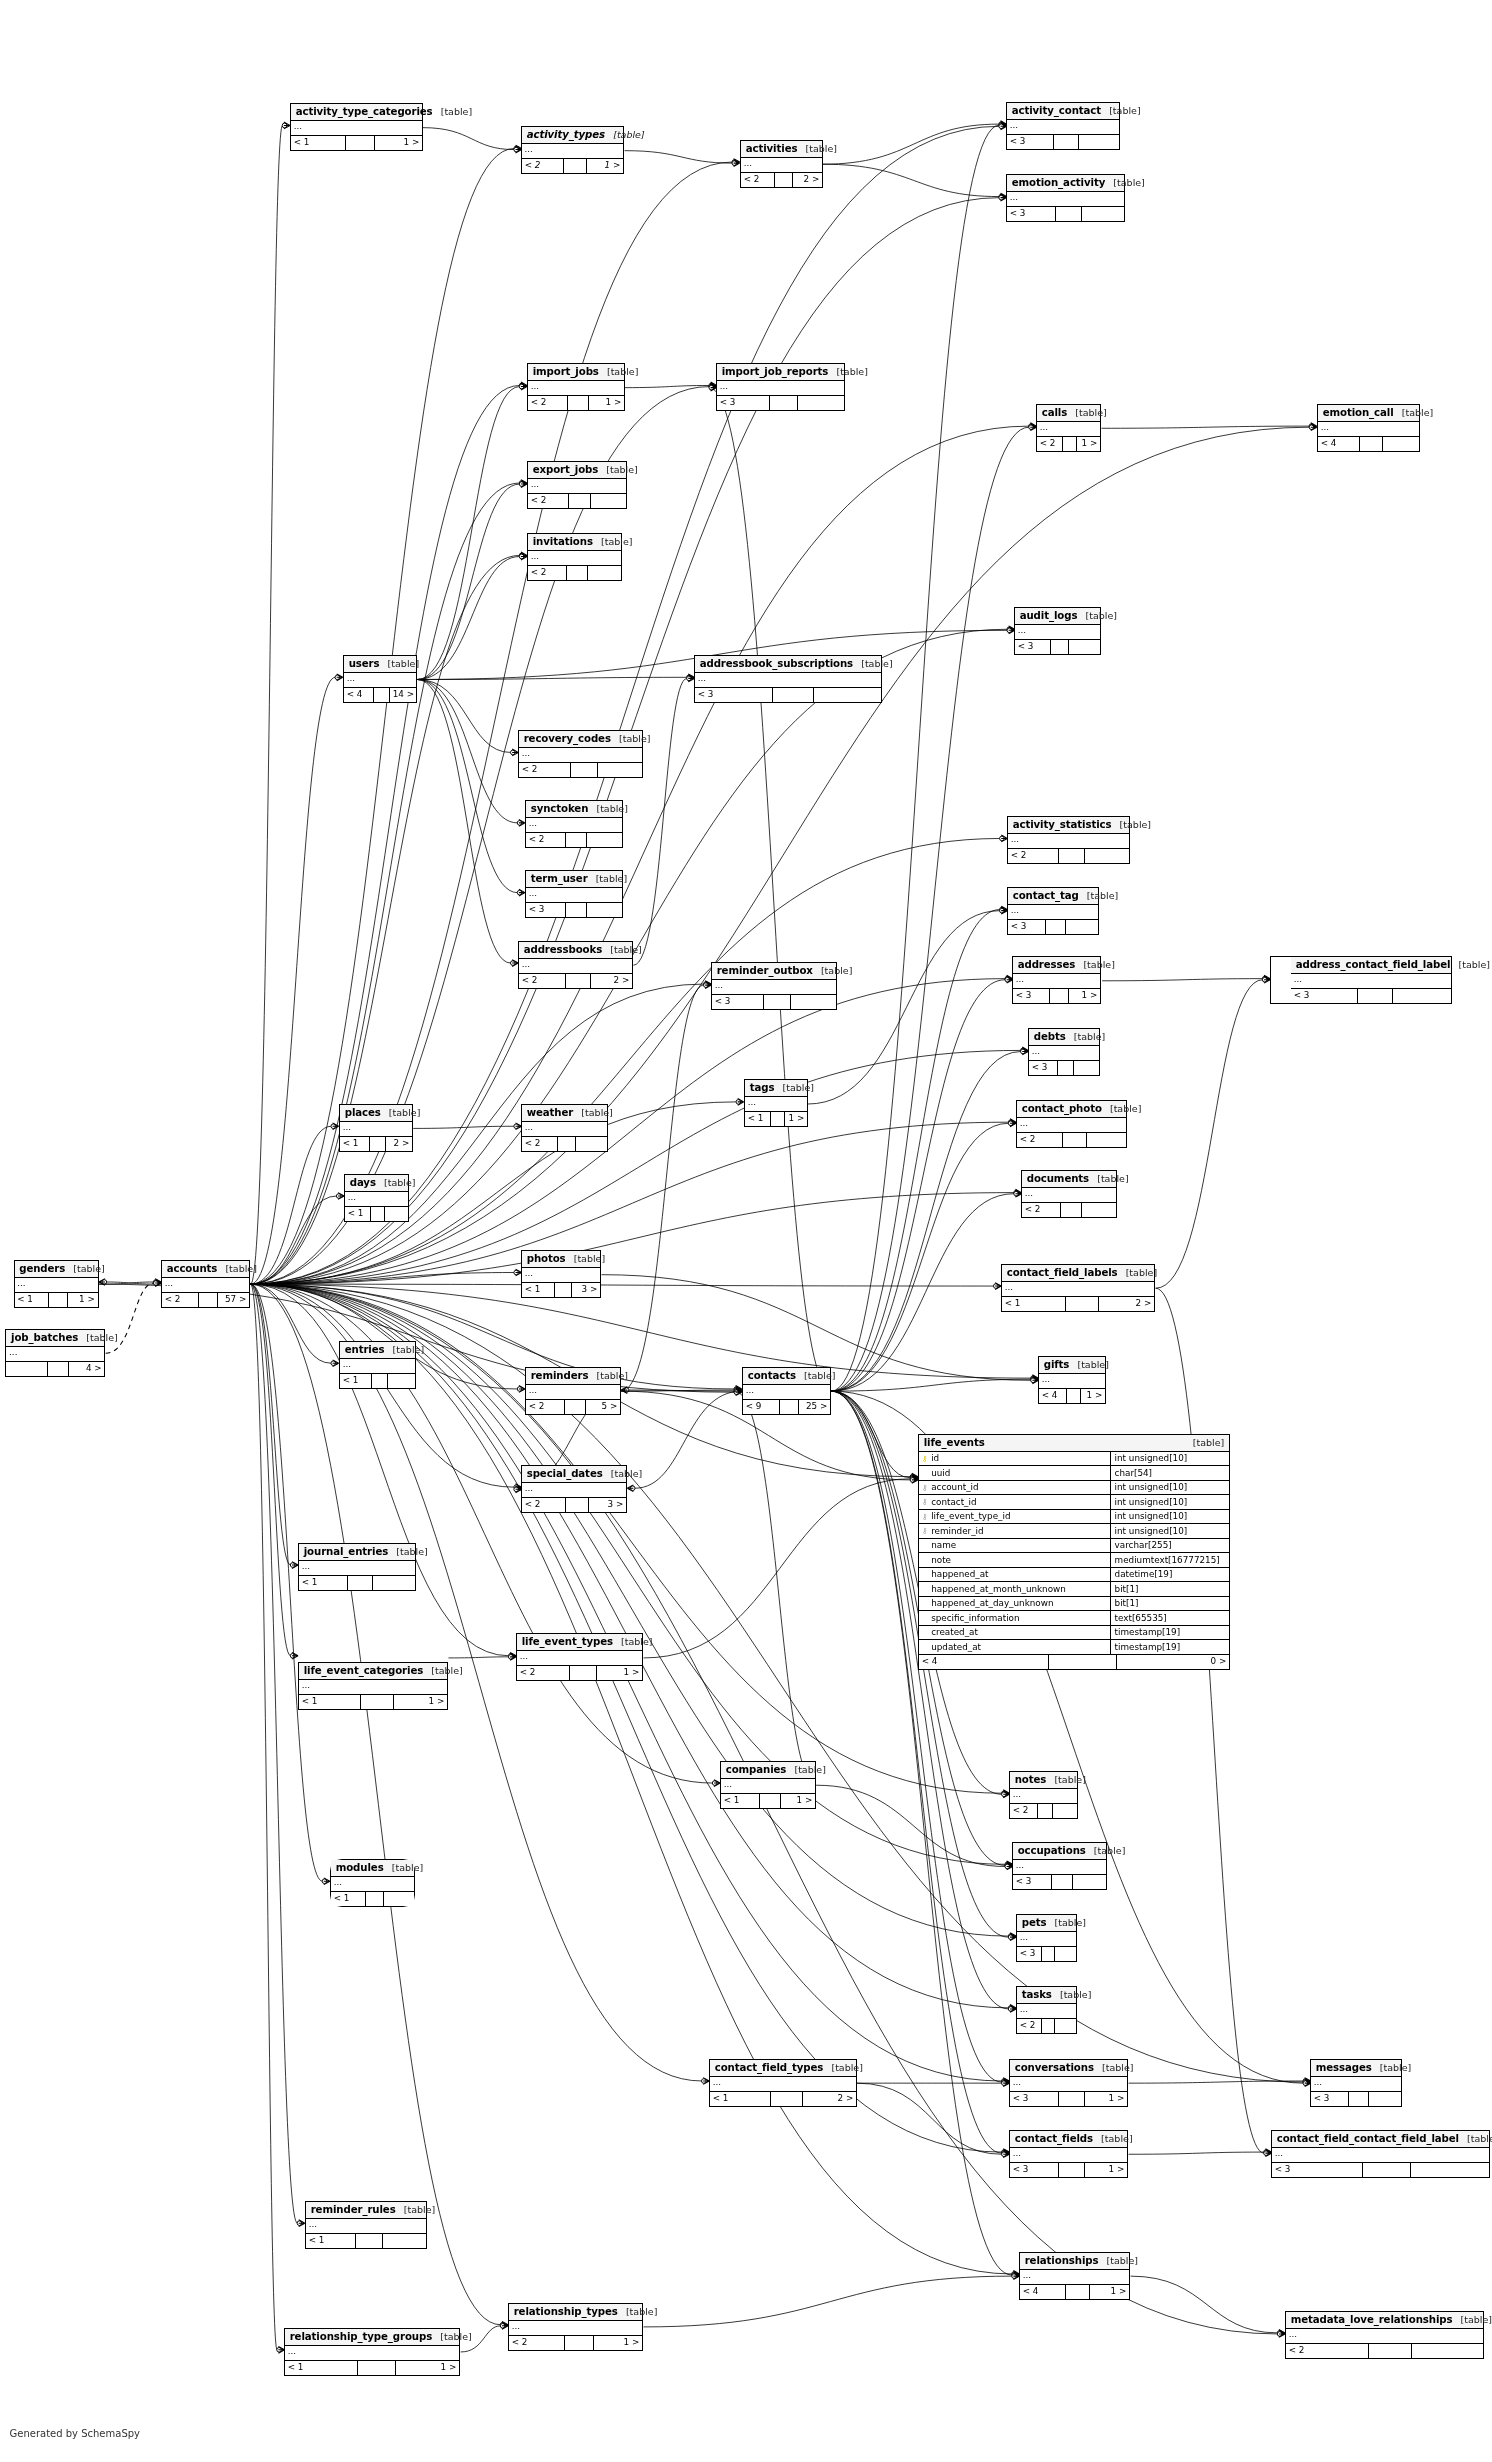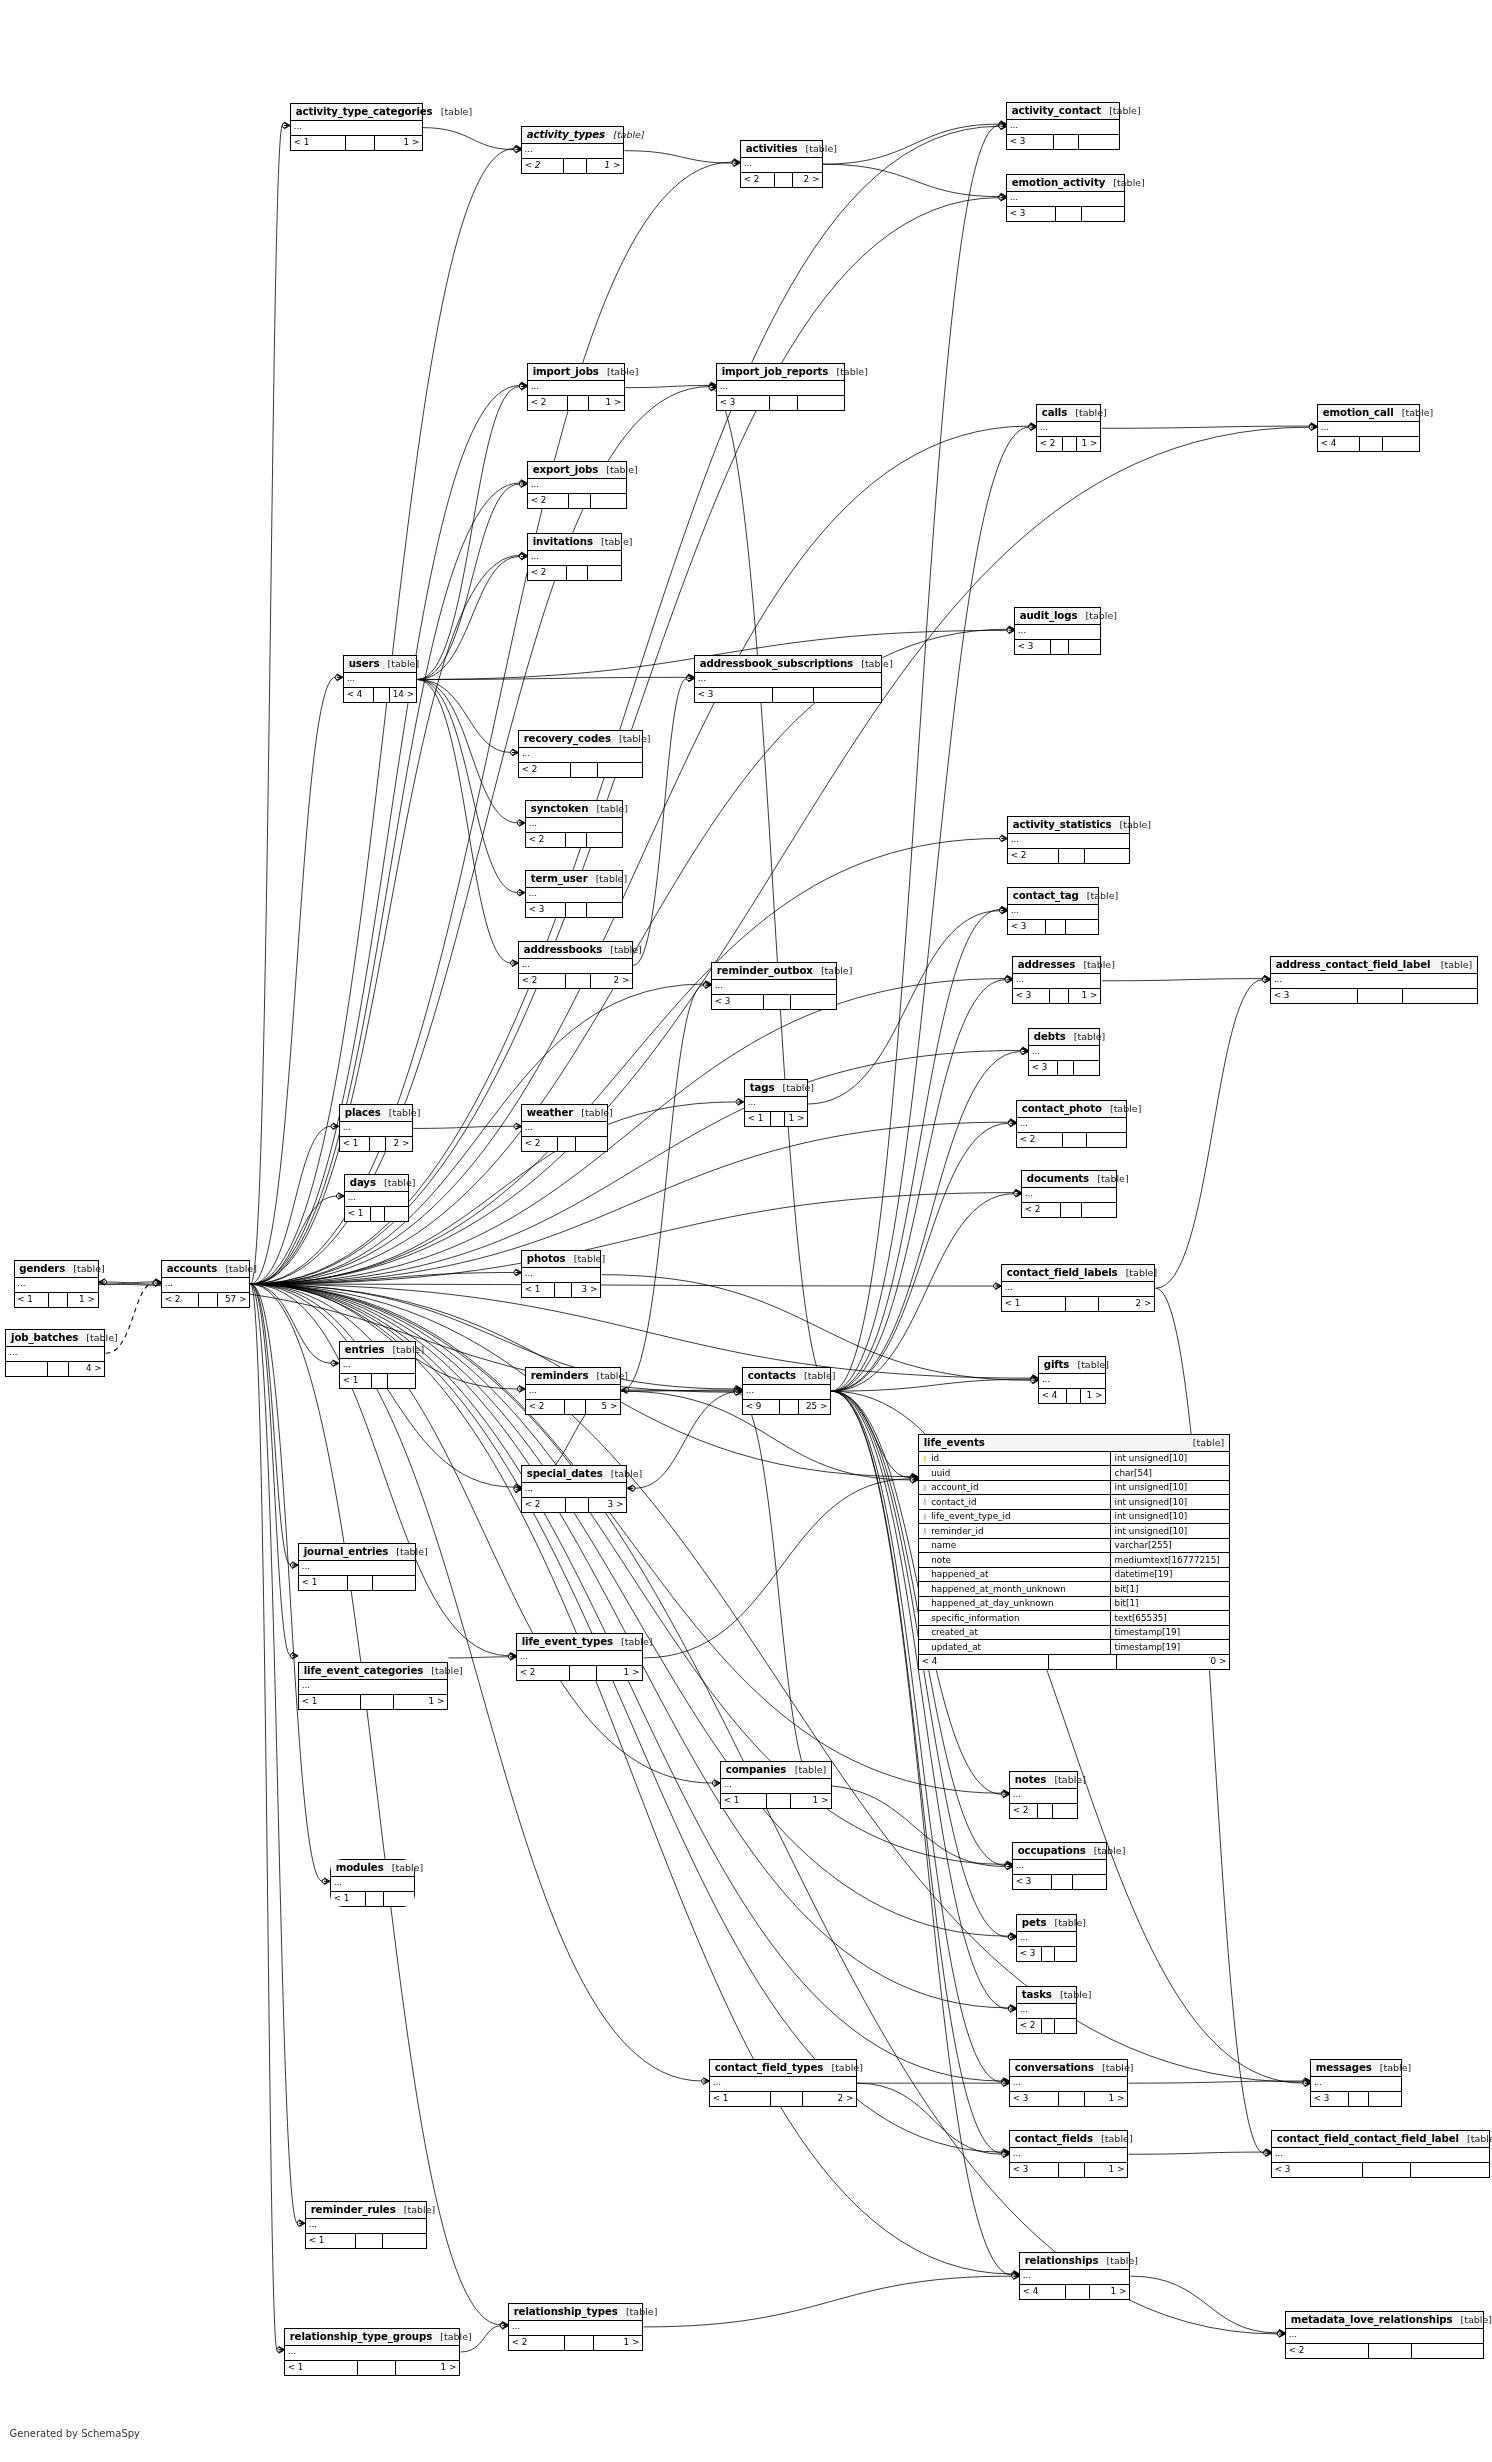--- a/index.html
+++ b/index.html
@@ -977,21 +977,21 @@
         </div>
         <div class="tbl-body">
           <span class="ellipsis">...</span>
         </div>
         <div class="tbl-foot">
           <div class="fcell f-left">&lt; 3</div>
           <div class="fcell f-mid"></div>
           <div class="fcell f-right">1 &gt;</div>
         </div>
       </div>
-      <div class="tbl" style="left: 1270px; top: 956px; width: 208px;">
+      <div class="tbl" style="left: 1270px; top: 956px; width: 182px; padding-left: 20px;">
         <div class="tbl-head">
           <span class="tbl-name">address_contact_field_label</span>
           <span class="tbl-kind">[table]</span>
         </div>
         <div class="tbl-body">
           <span class="ellipsis">...</span>
         </div>
         <div class="tbl-foot">
           <div class="fcell f-left">&lt; 3</div>
           <div class="fcell f-mid"></div>
@@ -1271,21 +1271,21 @@
         </div>
         <div class="tbl-body">
           <span class="ellipsis">...</span>
         </div>
         <div class="tbl-foot">
           <div class="fcell f-left">&lt; 2</div>
           <div class="fcell f-mid"></div>
           <div class="fcell f-right">1 &gt;</div>
         </div>
       </div>
-      <div class="tbl" style="left: 720px; top: 1761px; width: 112px;">
+      <div class="tbl" style="left: 720px; top: 1761px; width: 96px;">
         <div class="tbl-head">
           <span class="tbl-name">companies</span>
           <span class="tbl-kind">[table]</span>
         </div>
         <div class="tbl-body">
           <span class="ellipsis">...</span>
         </div>
         <div class="tbl-foot">
           <div class="fcell f-left">&lt; 1</div>
           <div class="fcell f-mid"></div>

